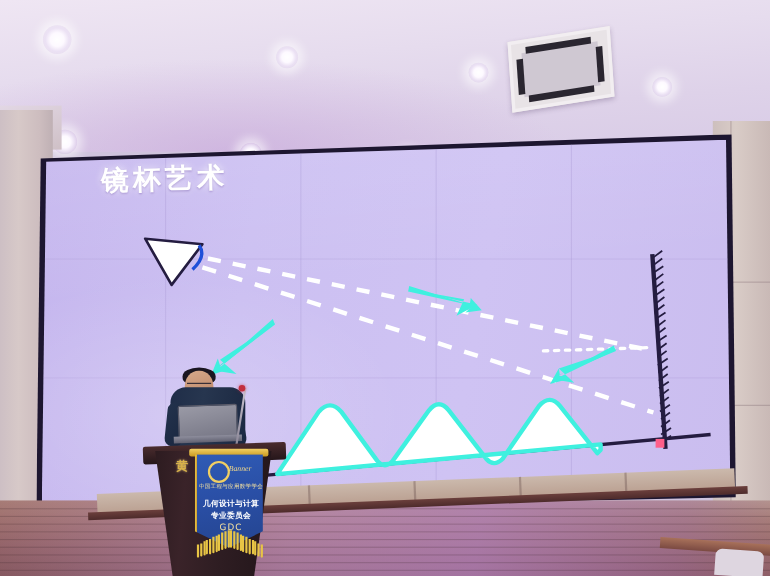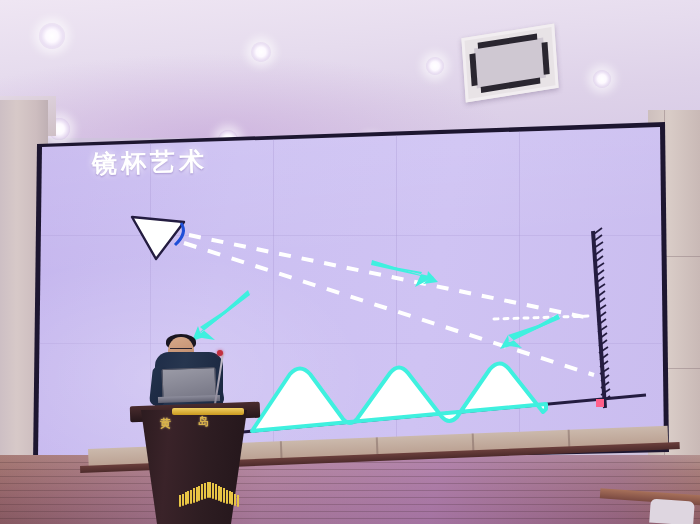--- a/index.html
+++ b/index.html
@@ -336,20 +336,28 @@
   <div class="laptop-base"></div>
   <div class="mic-stem"></div>
   <div class="mic-head"></div>
 
   <div class="podium-top"></div>
   <div class="podium-body"></div>
   <div class="podium-gold" style="left:160px;top:416px;">黄</div>
   <div class="podium-gold" style="left:198px;top:414px;">岛</div>
 
   <div class="banner-bar"></div>
+  <div class="banner">
+    <div class="banner-logo"></div>
+    <div class="banner-script">Banner</div>
+    <div class="banner-line" style="top:26px;">中国工程与应用数学学会</div>
+    <div class="banner-line big" style="top:40px;">几何设计与计算</div>
+    <div class="banner-line big" style="top:51px;">专业委员会</div>
+    <div class="banner-line" style="top:62px;font-size:8px;letter-spacing:1px;">GDC</div>
+  </div>
   <div id="fringes">
       <div class="fringe" style="left: 179px; top: 495px; height: 12px;"></div>
       <div class="fringe" style="left: 181.762px; top: 493.667px; height: 12.4762px;"></div>
       <div class="fringe" style="left: 184.524px; top: 492.333px; height: 12.9524px;"></div>
       <div class="fringe" style="left: 187.286px; top: 491px; height: 13.4286px;"></div>
       <div class="fringe" style="left: 190.048px; top: 489.667px; height: 13.9048px;"></div>
       <div class="fringe" style="left: 192.81px; top: 488.333px; height: 14.381px;"></div>
       <div class="fringe" style="left: 195.571px; top: 487px; height: 14.8571px;"></div>
       <div class="fringe" style="left: 198.333px; top: 485.667px; height: 15.3333px;"></div>
       <div class="fringe" style="left: 201.095px; top: 484.333px; height: 15.8095px;"></div>

